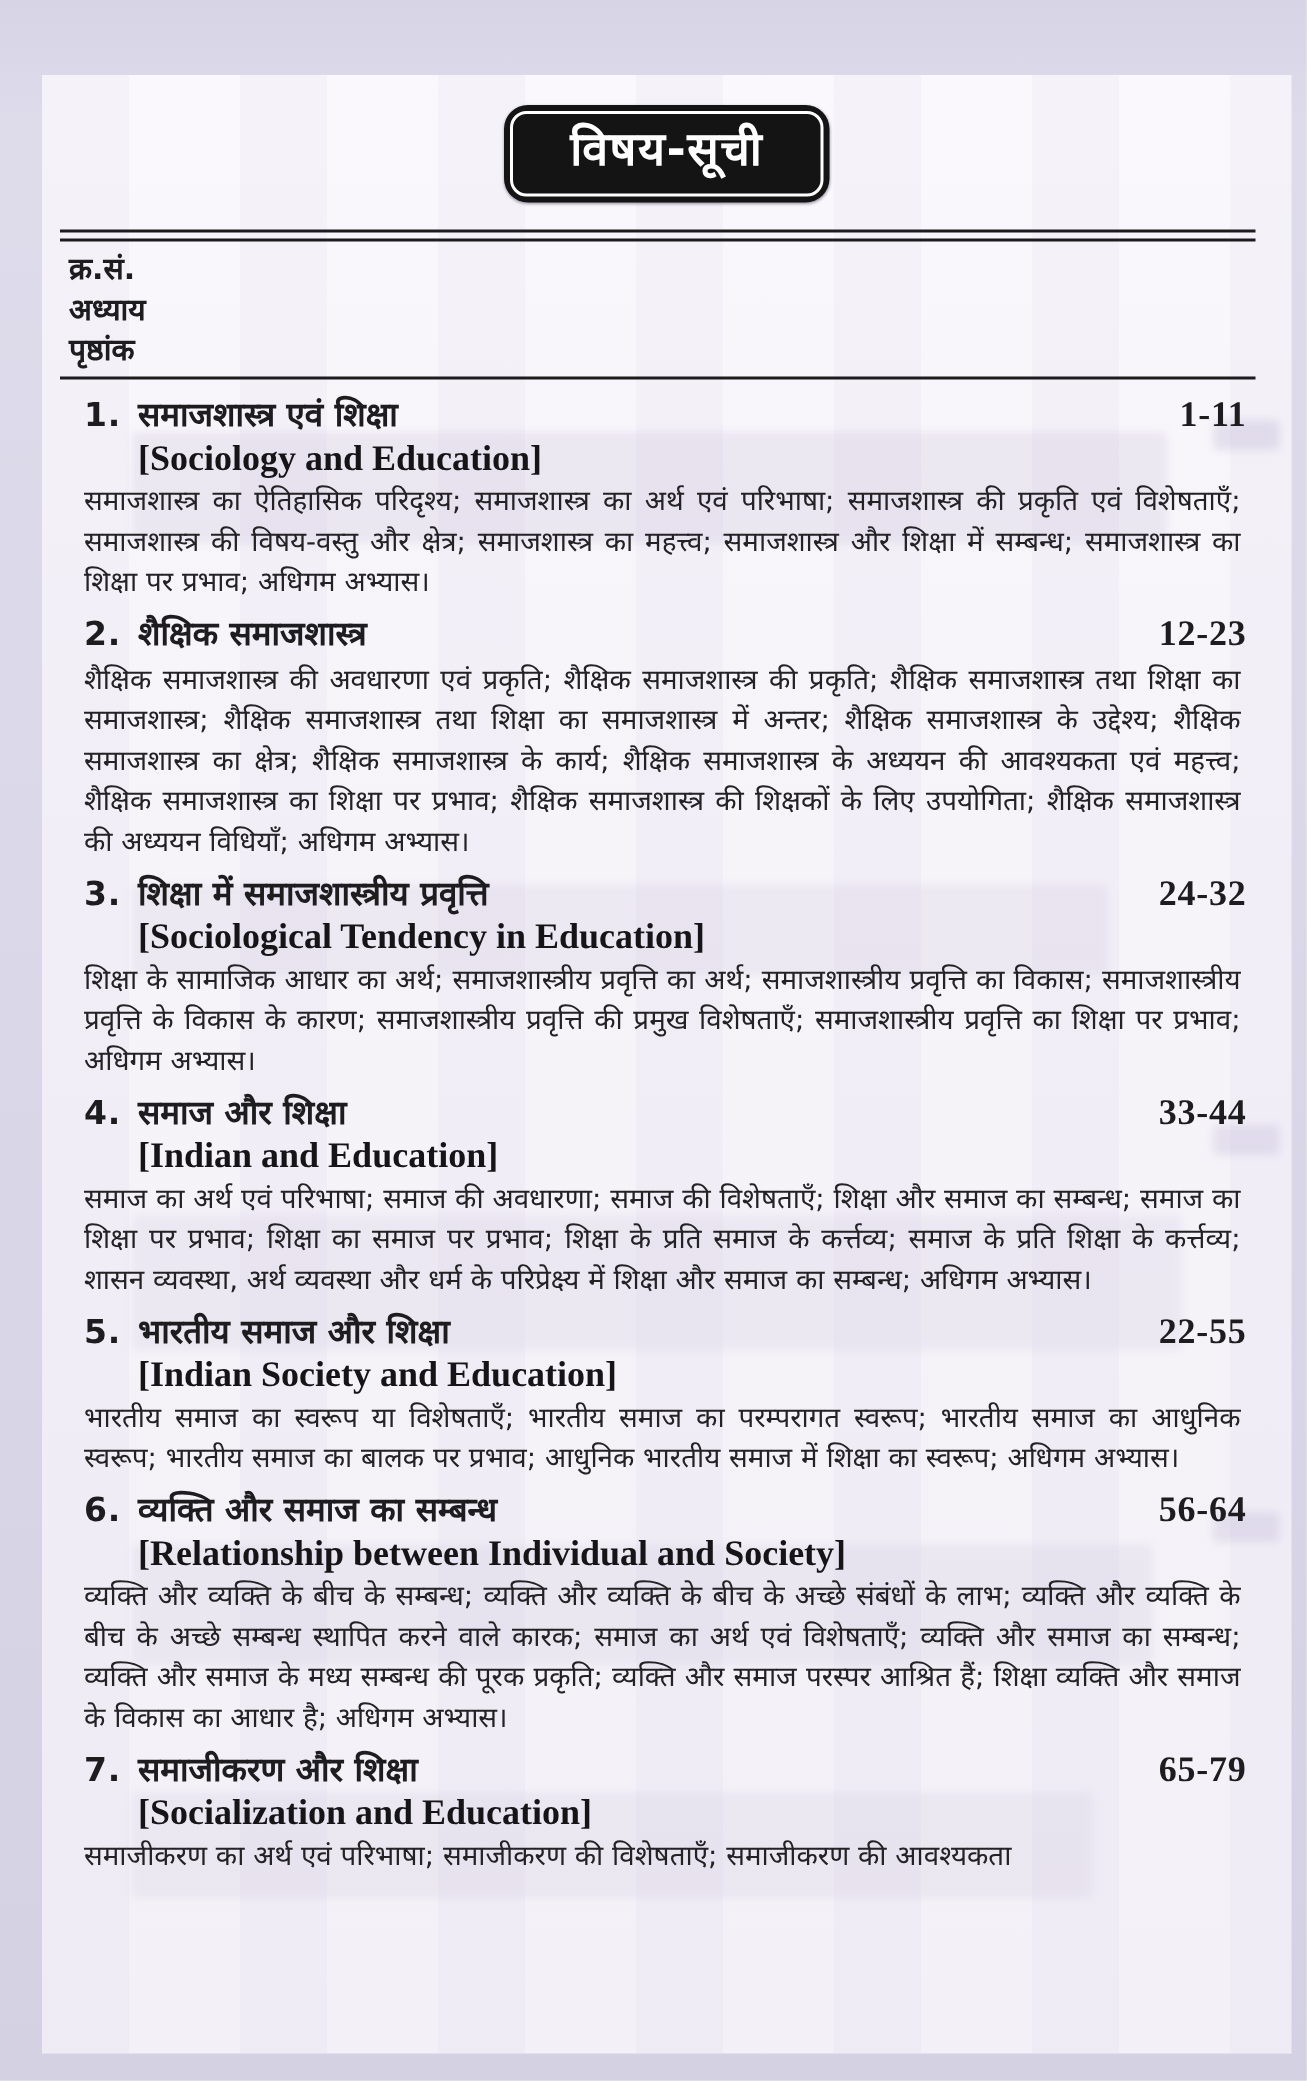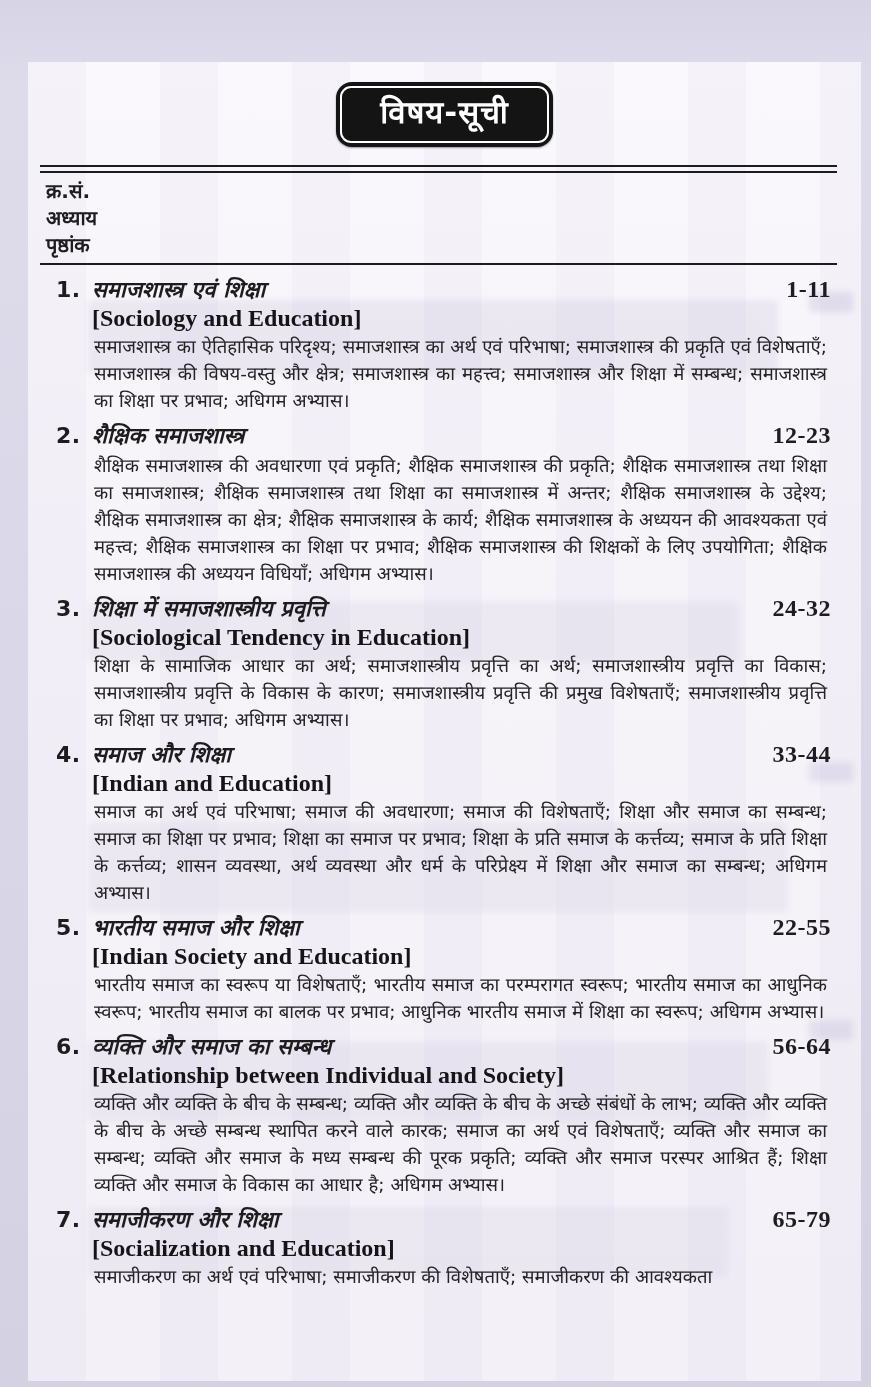--- a/index.html
+++ b/index.html
@@ -7,21 +7,21 @@
     padding: 0;
     width: 871px;
     height: 1387px;
     overflow: hidden;
     font-family: "DejaVu Sans", sans-serif;
     background: linear-gradient(180deg, #d7d4e6 0%, #dedbeb 6%, #d9d6e7 60%, #d4d1e3 100%);
   }
   .scan-page {
     position: absolute;
     left: 28px;
-    top: 62px;
+    top: 50px;
     width: 833px;
     height: 1319px;
     background:
       repeating-linear-gradient(90deg,
         rgba(206,200,228,0.12) 0px, rgba(206,200,228,0.12) 58px,
         rgba(255,255,255,0.0) 58px, rgba(255,255,255,0.0) 132px),
       linear-gradient(180deg, #faf8fc 0%, #f6f3f9 40%, #f3f0f7 100%);
     color: #1d1c1e;
   }
   
@@ -89,41 +89,40 @@
     align-items: baseline;
     font-weight: bold;
     font-size: 22px;
     line-height: 28px;
     margin-bottom: 2px;
   }
   .ch-num {
     flex: 0 0 36px;
     letter-spacing: 0.5px;
   }
-  .ch-title { flex: 0 1 auto; font-style: italic; }
+  .ch-title { flex: 0 1 auto; }
   .ch-pages {
     margin-left: auto;
     font-size: 24px;
     font-family: "Liberation Serif", serif;
     font-weight: bold;
     letter-spacing: 0.5px;
     padding-left: 10px;
     white-space: nowrap;
   }
   .ch-english {
     margin-left: 36px;
     font-family: "Liberation Serif", serif;
     font-weight: bold;
     font-size: 24px;
     line-height: 24px;
     margin-bottom: 3px;
     color: #151417;
   }
   .ch-desc {
-    margin-left: 38px;
     margin-right: 4px;
     font-size: 18.5px;
     line-height: 27px;
     text-align: justify;
     color: #232225;
   }
 </style>
 </head>
 <body>
 

